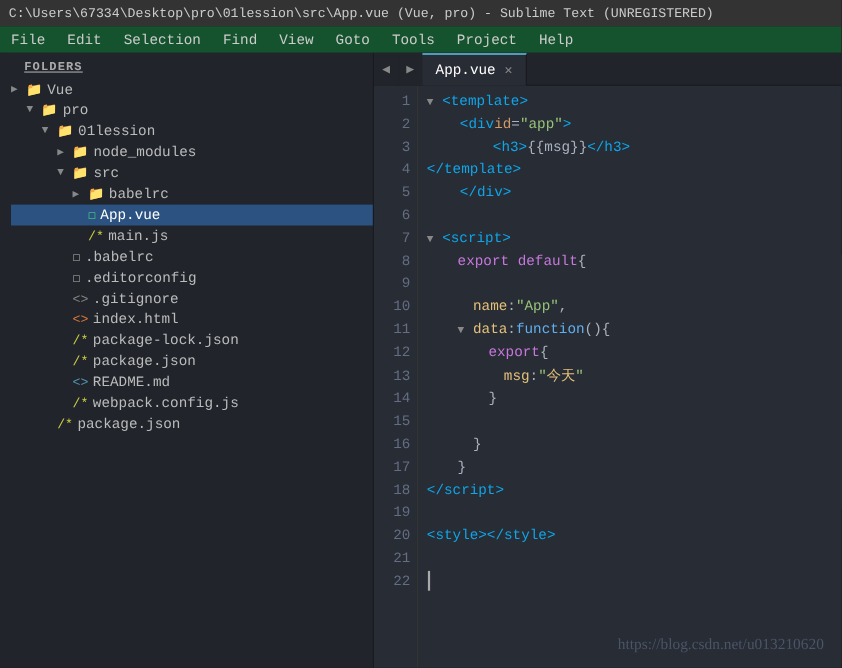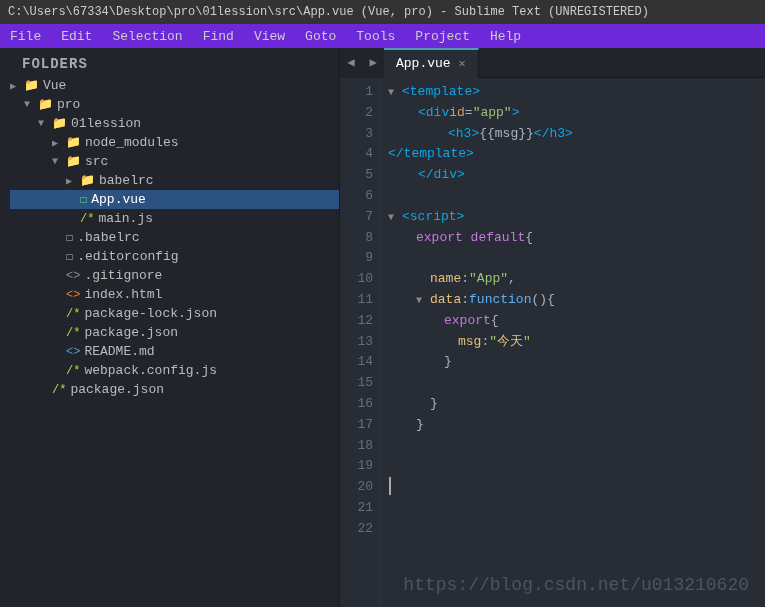--- a/index.html
+++ b/index.html
@@ -19,21 +19,21 @@
       color: #ccc;
       font-size: 12px;
       padding: 4px 8px;
       height: 24px;
       display: flex;
       align-items: center;
     }
 
     
     #menu-bar {
-      background: #6d28d9;
+      background: #14532d;
       display: flex;
       align-items: flex-start;
       height: 24px;
       font-size: 13px;
       color: #ccc;
     }
     .menu-item {
       padding: 2px 10px;
       cursor: pointer;
       height: 100%;
@@ -53,24 +53,25 @@
       background: #21252b;
       border-right: 1px solid #181a1f;
       display: flex;
       flex-direction: column;
       overflow: hidden;
       position: relative;
     }
 
     #folders-header {
       color: #aaa;
-      font-size: 14px;
+      font-size: 11px;
       font-weight: bold;
       padding: 8px 12px 4px 12px;
       letter-spacing: 1px;
+      text-decoration: underline;
     }
 
     .tree-item {
       display: flex;
       align-items: center;
       padding: 2px 0;
       cursor: pointer;
       font-size: 13px;
       color: #bbb;
       white-space: nowrap;
@@ -205,22 +206,22 @@
       width: 14px;
       color: #888;
       font-size: 10px;
     }
 
     #watermark {
       position: absolute;
       bottom: 12px;
       right: 16px;
       color: #4a5568;
-      font-size: 18px;
-      font-family: Liberation Mono, monospace;
+      font-size: 14px;
+      font-family: Liberation Serif, serif;
     }
 
     
     #editor-area { position: relative; }
   </style>
 </head>
 <body>
 
 <div id="title-bar">
   <span>C:\Users\67334\Desktop\pro\01lession\src\App.vue (Vue, pro) - Sublime Text (UNREGISTERED)</span>
@@ -496,23 +497,29 @@
         <div class="code-line">
           <span style="margin-left:42px;"></span>
           <span class="c-default">}</span>
         </div>
 
         <div class="code-line">
           <span style="margin-left:28px;"></span>
           <span class="c-default">}</span>
         </div>
 
+        <div class="code-line">
+          <span class="c-tag">&lt;/script&gt;</span>
+        </div>
 
         <div class="code-line">&nbsp;</div>
 
+        <div class="code-line">
+          <span class="c-tag">&lt;style&gt;&lt;/style&gt;</span>
+        </div>
 
         <div class="code-line">&nbsp;</div>
 
         <div class="code-line">
           <span style="border-left: 2px solid #aaa; height: 18px; display:inline-block; margin-left:1px;"></span>
         </div>
 
       </div>
     </div>
 

